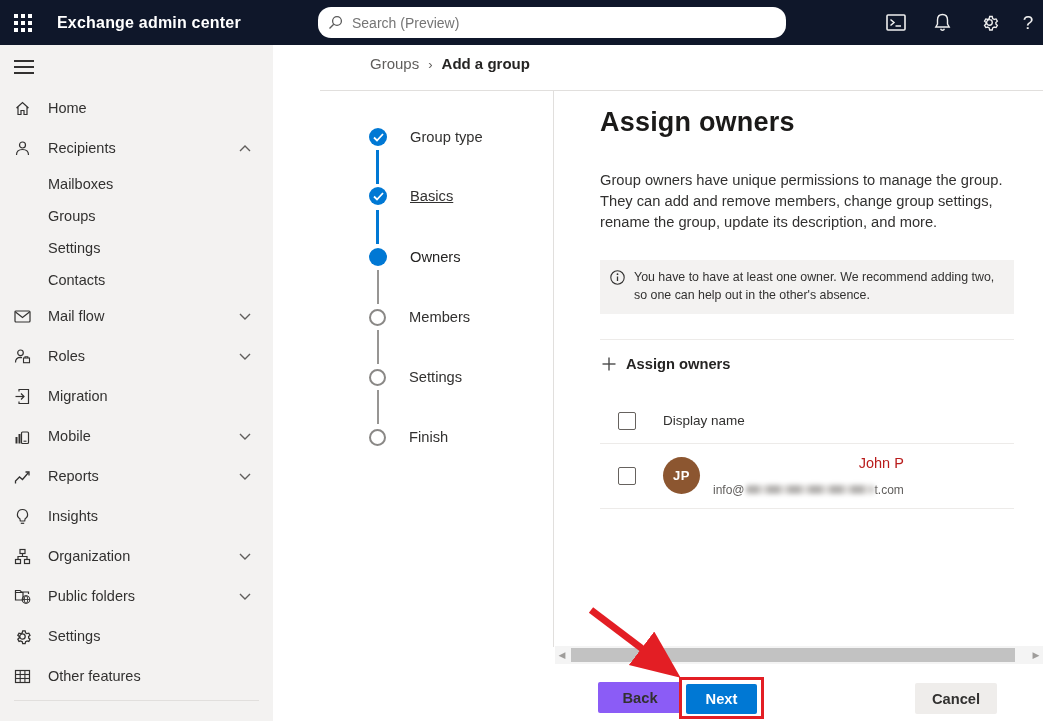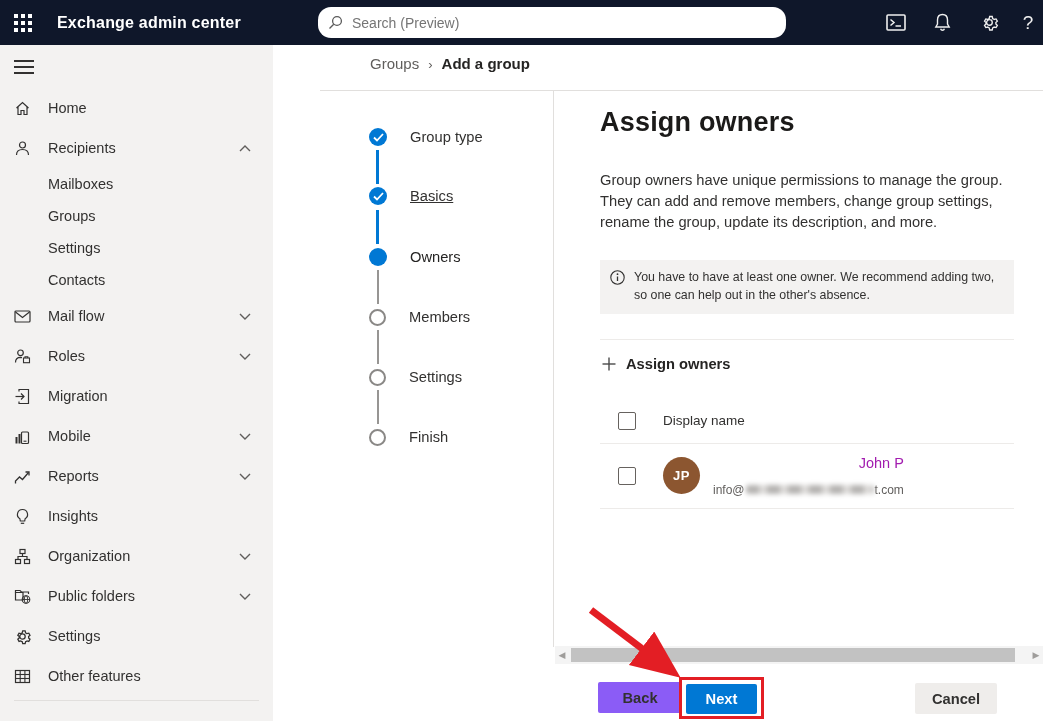--- a/index.html
+++ b/index.html
@@ -59,21 +59,21 @@
   .div1 { margin-top:25px; }
   .assign-btn { margin-top:12px; display:inline-flex; align-items:center; gap:10px; font-size:14.7px; font-weight:700; color:#252423; cursor:pointer; padding:4px 2px; }
   .assign-btn .plus { color:#4a4a4a; display:flex; }
   .thead { margin-top:36px; display:flex; align-items:center; }
   .checkbox { width:18px; height:18px; border:1px solid #66625e; border-radius:2px; background:#fff; margin-left:18px; cursor:pointer; flex:0 0 auto; }
   .col-header { margin-left:27px; font-size:13.5px; color:#323130; }
   .div2 { margin-top:13px; }
   .trow { display:flex; align-items:center; padding:11px 0 11px 0;text-align:right; }
   .avatar { width:37px; height:37px; border-radius:50%; margin-left:27px; display:flex; align-items:center; justify-content:center; color:#fff; font-size:13px; font-weight:700; letter-spacing:.5px; flex:0 0 auto; }
   .person { margin-left:13px; }
-  .person .pname { font-size:14.5px; color:#a21caf; }
+  .person .pname { font-size:14.5px; color:#b91c1c; }
   .person .pemail { font-size:12px; color:#605e5c; margin-top:12px; display:flex; align-items:center; }
   .redacted { display:inline-block; width:128px; height:9px; border-radius:3px; margin:0 1px;
               background:repeating-linear-gradient(90deg,#b5b3b1 0 13px,#dcdad8 13px 21px); filter:blur(2.4px); }
   
   .hscroll { position:absolute; left:555px; top:646px; width:488px; height:18px; background:#f4f4f4; display:flex; align-items:center; }
   .hs-arrow { width:14px; text-align:center; color:#9f9d9b; font-size:9px; cursor:pointer; user-select:none; }
   .hs-track { flex:1; height:14px; position:relative; }
   .hs-thumb { position:absolute; left:2px; right:14px; top:0; height:14px; background:#c2c2c2; cursor:pointer; }
   
   .btn { position:absolute; border:none; border-radius:2px; font-family:"Liberation Sans", sans-serif; font-size:14.7px; font-weight:700; cursor:pointer; }

